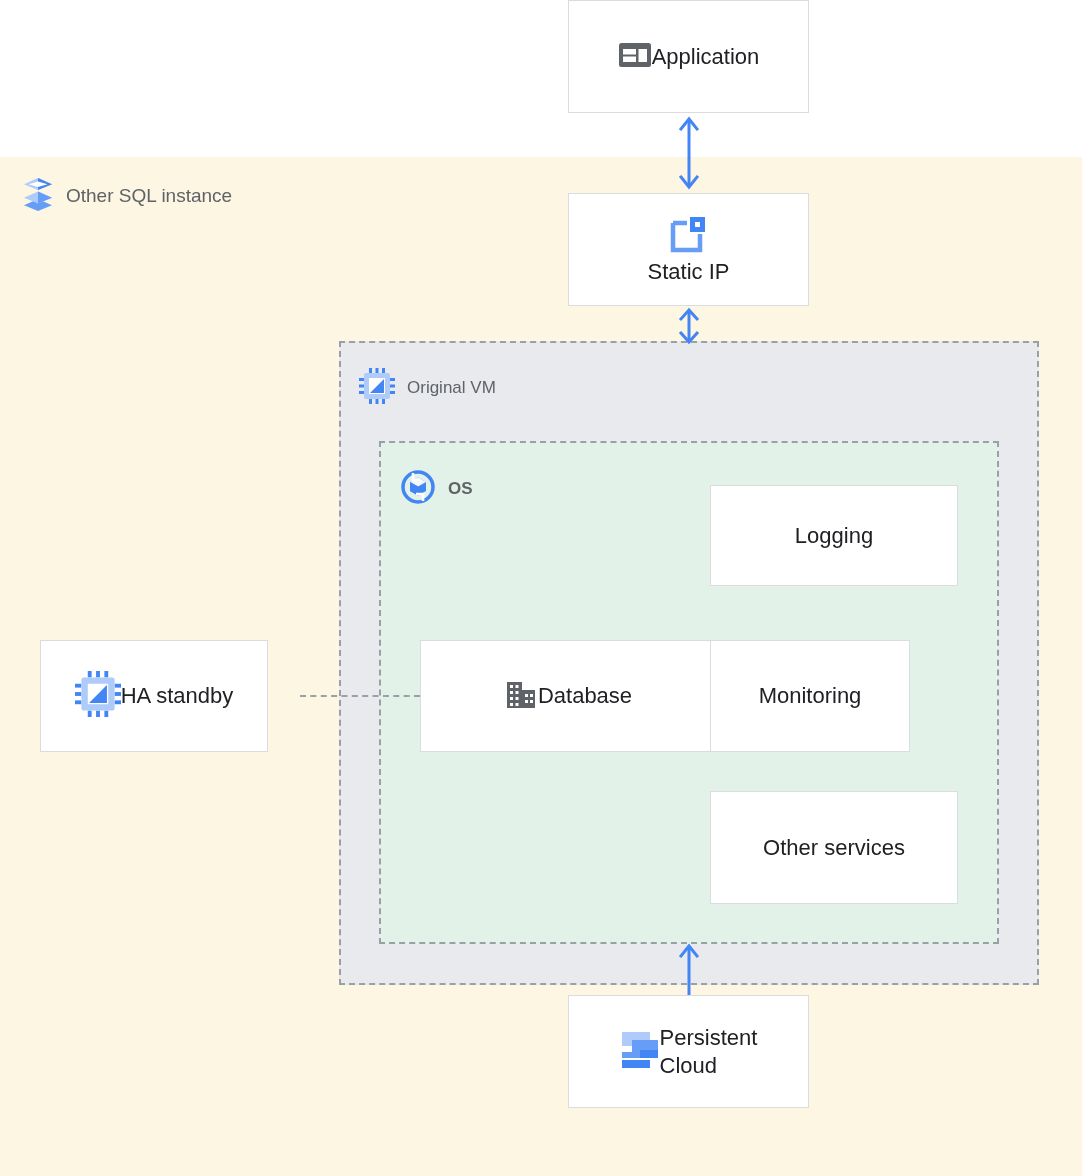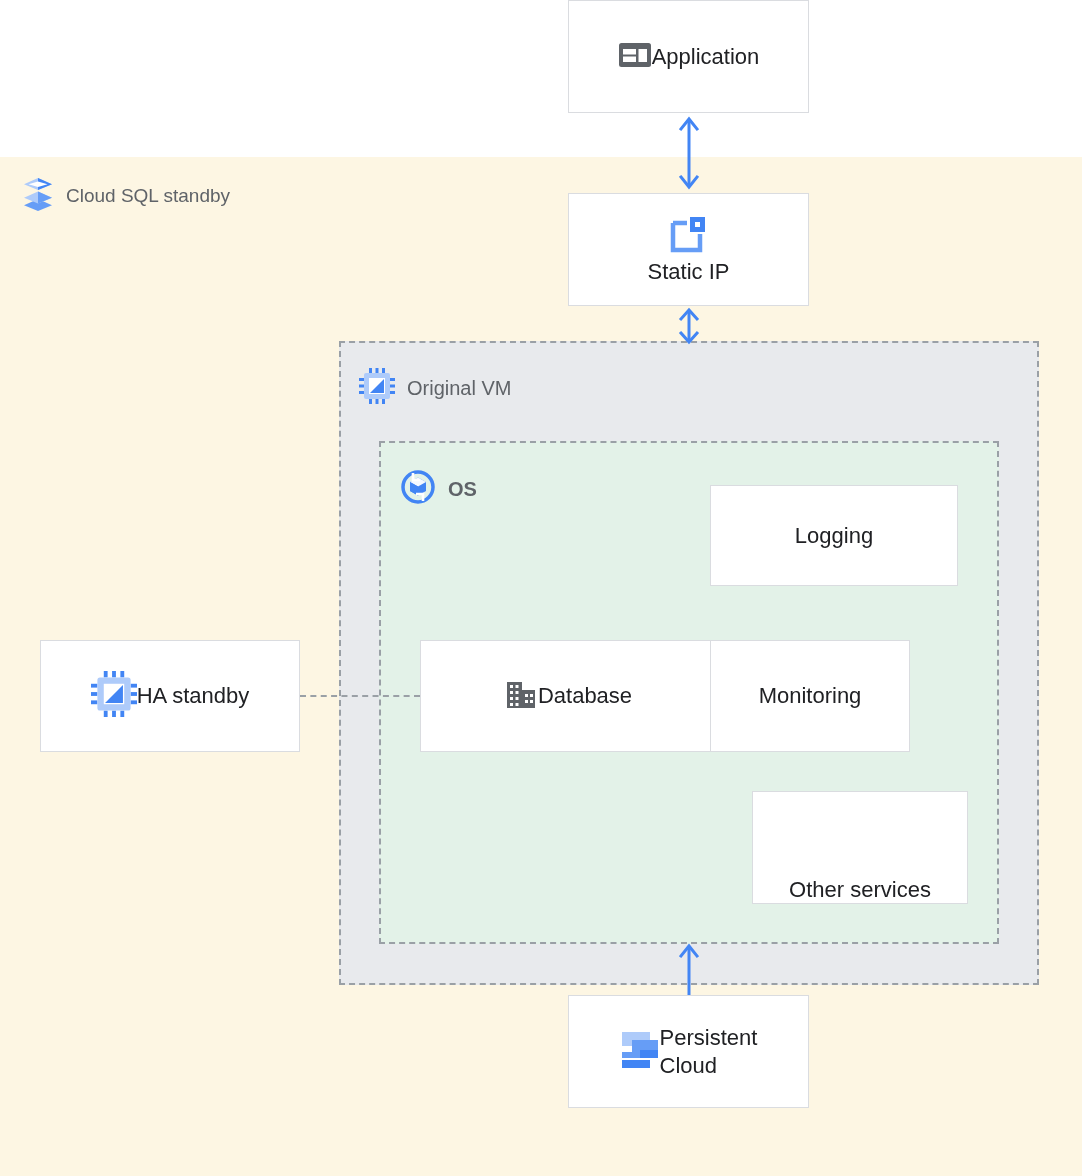--- a/index.html
+++ b/index.html
@@ -58,21 +58,21 @@
   }
   .region-header .region-title {
     font-size: 19px;
     color: #5f6368;
     white-space: nowrap;
   }
   .hdr-cloudsql { left: 22px; top: 177px; }
   .hdr-vm       { left: 359px; top: 368px; }
   .hdr-os       { left: 400px; top: 469px; font-weight: bold; }
   .hdr-vm .region-title,
-  .hdr-os .region-title { font-size: 20px; }
+  .hdr-os .region-title { font-size: 17px; }
 
   
   .box {
     position: absolute;
     background: #ffffff;
     border: 1px solid #dadce0;
     box-sizing: border-box;
     display: flex;
     align-items: center;
     justify-content: center;
@@ -80,25 +80,25 @@
   .box .box-label {
     font-size: 22px;
     color: #202124;
     line-height: 1.25;
   }
   .box.text-only { justify-content: center; }
   .box.text-only .box-label { font-size: 22px; }
 
   .box-application  { left: 568px; top: 0px;    width: 241px; height: 113px; }
   .box-staticip     { left: 568px; top: 193px;  width: 241px; height: 113px; flex-direction: column; }
-  .box-hastandby    { left: 40px;  top: 640px;  width: 260px; height: 112px; }
+  .box-hastandby    { left: 40px;  top: 640px;  width: 228px; height: 112px; }
   .box-database     { left: 420px; top: 640px;  width: 296px; height: 112px; }
   .box-logging      { left: 710px; top: 485px;  width: 248px; height: 101px; }
   .box-monitoring   { left: 710px; top: 640px;  width: 200px; height: 112px; }
-  .box-otherservices{ left: 752px; top: 791px;  width: 216px; height: 113px; align-items: flex-end; }
+  .box-otherservices{ left: 710px; top: 791px;  width: 248px; height: 113px; }
   .box-persistentdisk{left: 568px; top: 995px; width: 241px; height: 113px; }
 
   .box-persistentdisk .box-label { text-align: left; }
 
   
   .icon { display: block; flex: 0 0 auto; }
 
   
   .arrow { position: absolute; }
   .arrow-app-staticip   { left: 670px; top: 113px;  }
@@ -125,21 +125,21 @@
     <span class="icon">
       <svg width="32" height="34" viewBox="0 0 32 34" xmlns="http://www.w3.org/2000/svg">
         <polygon points="16,22 30,28.3 16,34 2,28.3" fill="#669df6"></polygon>
         <polygon points="16,14.5 30,20.8 16,26.5 2,20.8" fill="#aecbfa"></polygon>
         <polygon points="16,14.5 30,20.8 16,26.5" fill="#669df6"></polygon>
         <polygon points="16,1 30,7.3 16,13 2,7.3" fill="#aecbfa"></polygon>
         <polygon points="16,1 30,7.3 16,13" fill="#4285f4"></polygon>
         <polygon points="16,4.6 25.5,7.3 16,10 6.5,7.3" fill="#ffffff"></polygon>
       </svg>
     </span>
-    <span class="region-title">Cloud SQL standby</span>
+    <span class="region-title">Other SQL instance</span>
   </div>
 
   <div class="region-vm"></div>
 
   <div class="region-header hdr-vm">
     <span class="icon">
       <svg width="36" height="36" viewBox="0 0 36 36" xmlns="http://www.w3.org/2000/svg">
         <g fill="#4285f4">
           <rect x="10" y="0" width="3" height="5"></rect>
           <rect x="16.5" y="0" width="3" height="5"></rect>

